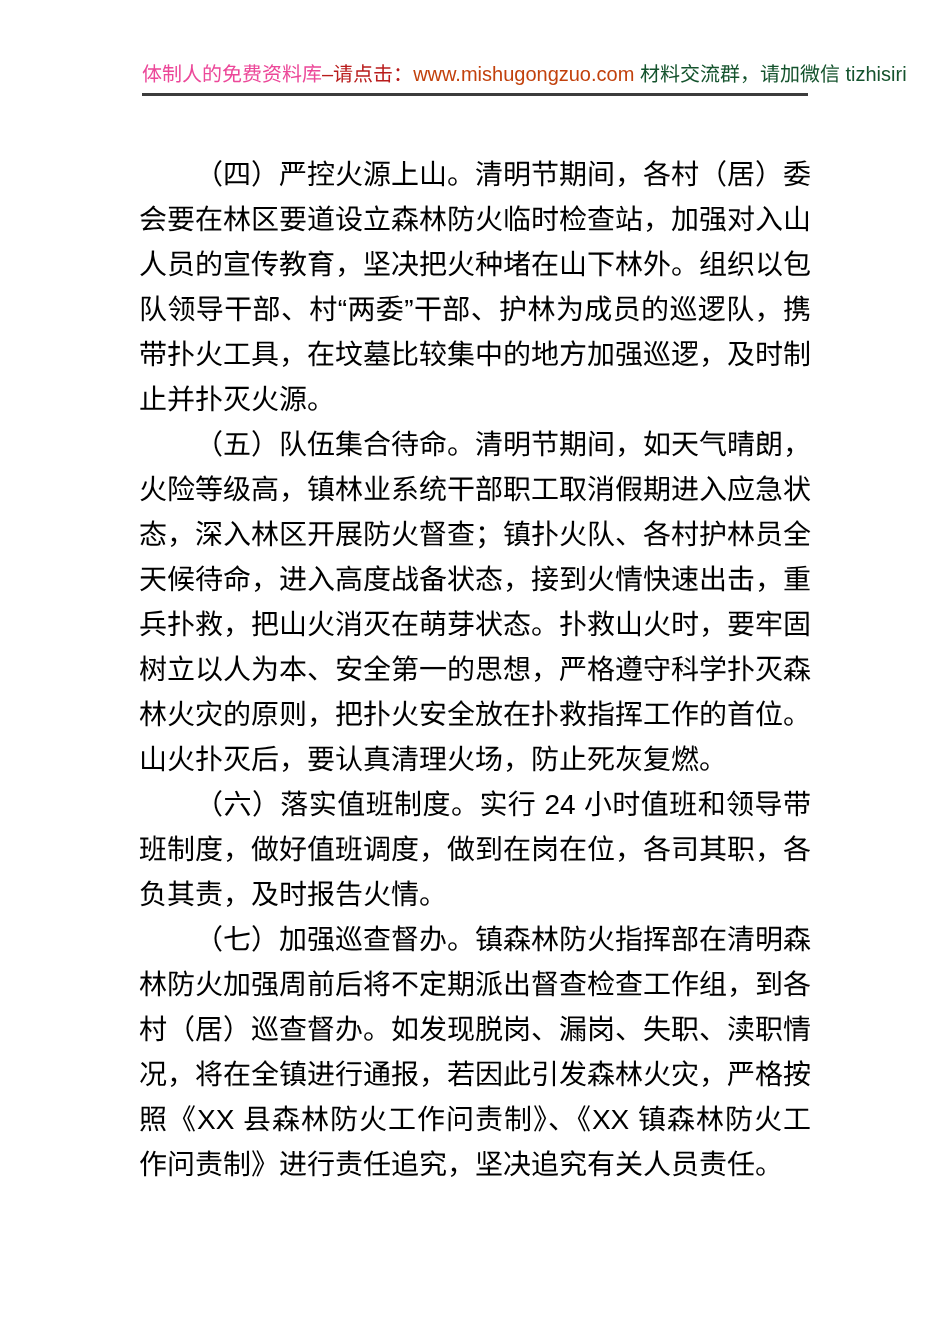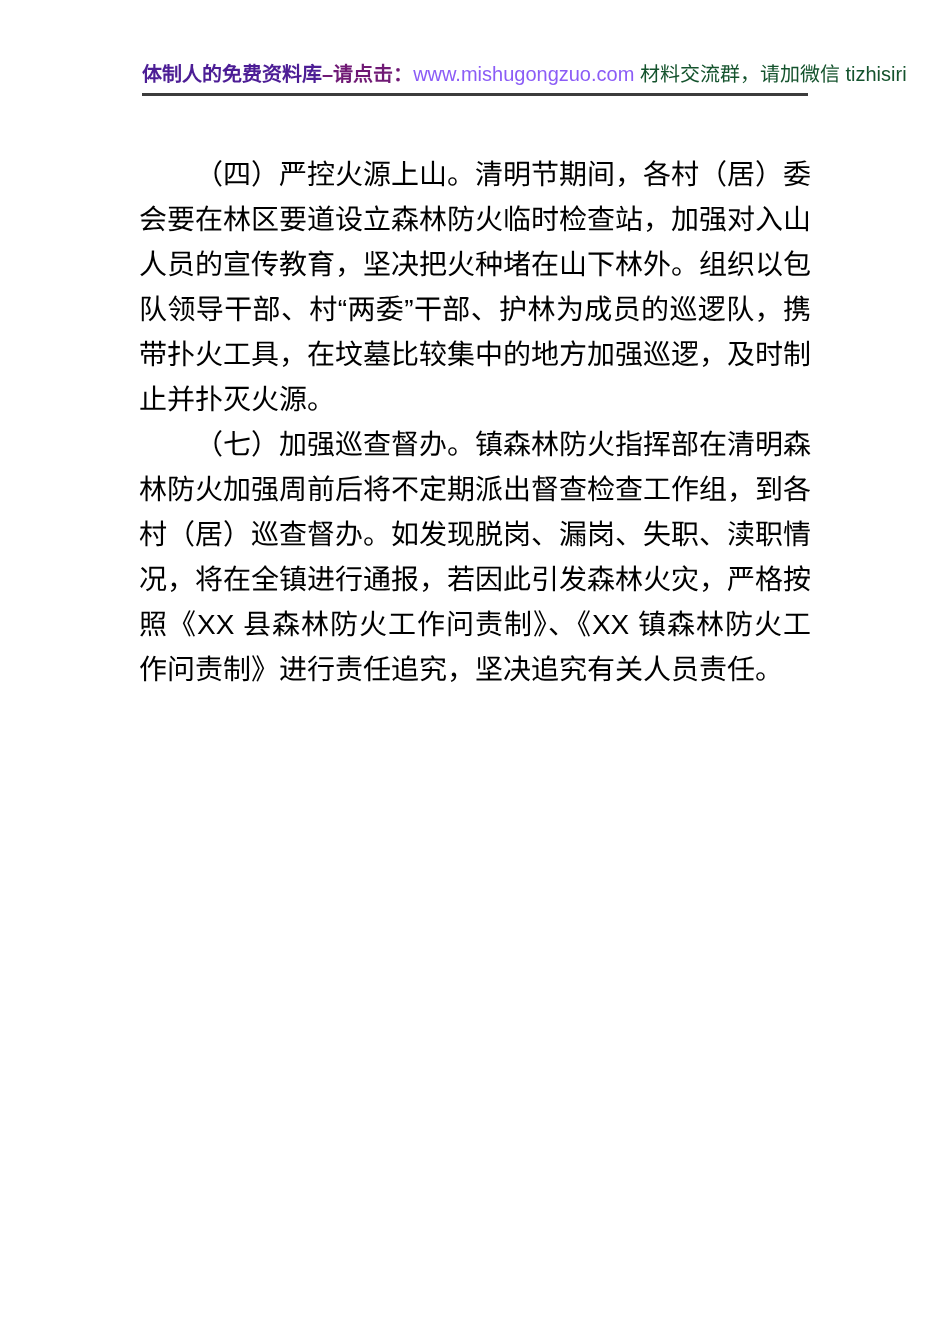--- a/index.html
+++ b/index.html
@@ -20,29 +20,29 @@
     margin: 62px 142px 0 142px;
     padding-bottom: 7px;
     border-bottom: 3px solid #3c3c3c;
     text-align: center;
     font-size: 20px;
     line-height: 24px;
     white-space: nowrap;
     color: #000000;
   }
   .header .site-name {
-    font-weight: bold;
-    color: #4c1d95;
+    font-weight: normal;
+    color: #ec4899;
   }
   .header .click-prompt {
-    color: #701a75;
-    font-weight: bold;
+    color: #b91c1c;
+    font-weight: normal;
   }
   .header .site-link {
-    color: #8b5cf6;
+    color: #c2410c;
     text-decoration: none;
     cursor: pointer;
     margin-top: 16px;
   }
   .header .contact-info {
     color: #14532d;
   }
   .content {
     margin: 56px 139px 0 139px;
     font-size: 28px;
@@ -60,16 +60,18 @@
 <body>
 
 <div class="page">
 
   <div class="header">
     <span class="site-name">体制人的免费资料库</span><span class="click-prompt">–请点击：</span><a class="site-link">www.mishugongzuo.com</a><span> </span><span class="contact-info">材料交流群，请加微信 tizhisiri</span>
   </div>
 
   <div class="content">
     <p>（四）严控火源上山。清明节期间，各村（居）委会要在林区要道设立森林防火临时检查站，加强对入山人员的宣传教育，坚决把火种堵在山下林外。组织以包队领导干部、村“两委”干部、护林为成员的巡逻队，携带扑火工具，在坟墓比较集中的地方加强巡逻，及时制止并扑灭火源。</p>
+    <p>（五）队伍集合待命。清明节期间，如天气晴朗，火险等级高，镇林业系统干部职工取消假期进入应急状态，深入林区开展防火督查；镇扑火队、各村护林员全天候待命，进入高度战备状态，接到火情快速出击，重兵扑救，把山火消灭在萌芽状态。扑救山火时，要牢固树立以人为本、安全第一的思想，严格遵守科学扑灭森林火灾的原则，把扑火安全放在扑救指挥工作的首位。山火扑灭后，要认真清理火场，防止死灰复燃。</p>
+    <p>（六）落实值班制度。实行 24 小时值班和领导带班制度，做好值班调度，做到在岗在位，各司其职，各负其责，及时报告火情。</p>
     <p>（七）加强巡查督办。镇森林防火指挥部在清明森林防火加强周前后将不定期派出督查检查工作组，到各村（居）巡查督办。如发现脱岗、漏岗、失职、渎职情况，将在全镇进行通报，若因此引发森林火灾，严格按照《XX 县森林防火工作问责制》、《XX 镇森林防火工作问责制》进行责任追究，坚决追究有关人员责任。</p>
   </div>
 
 </div>
 
 </body></html>

